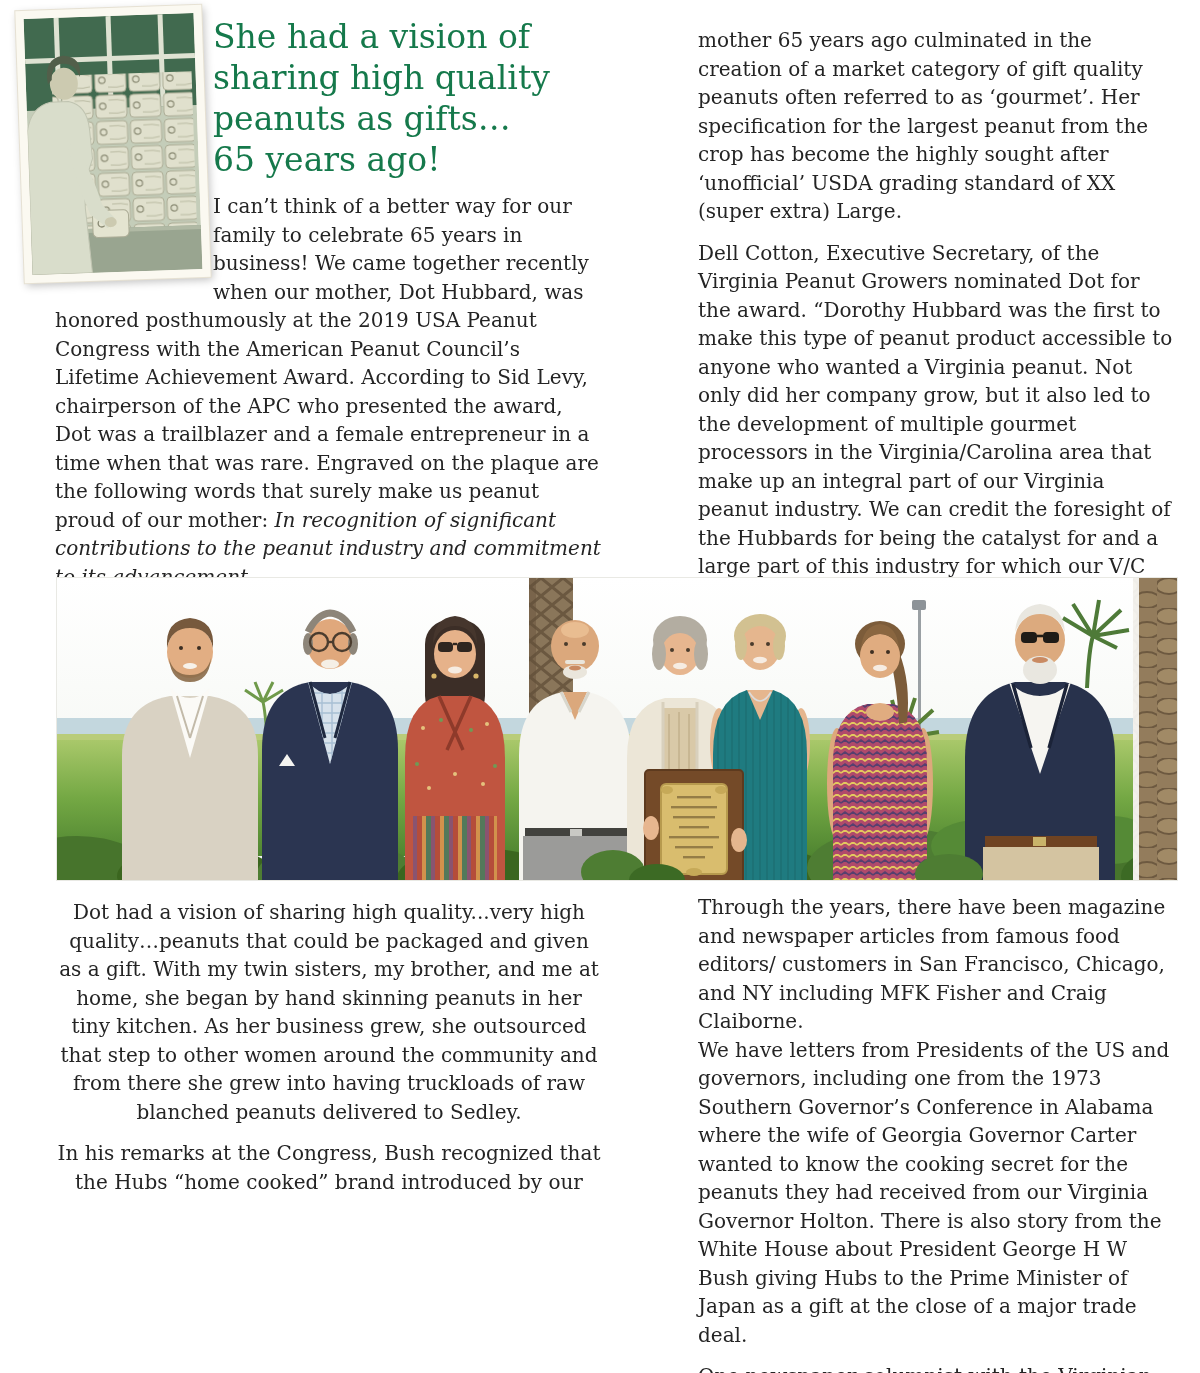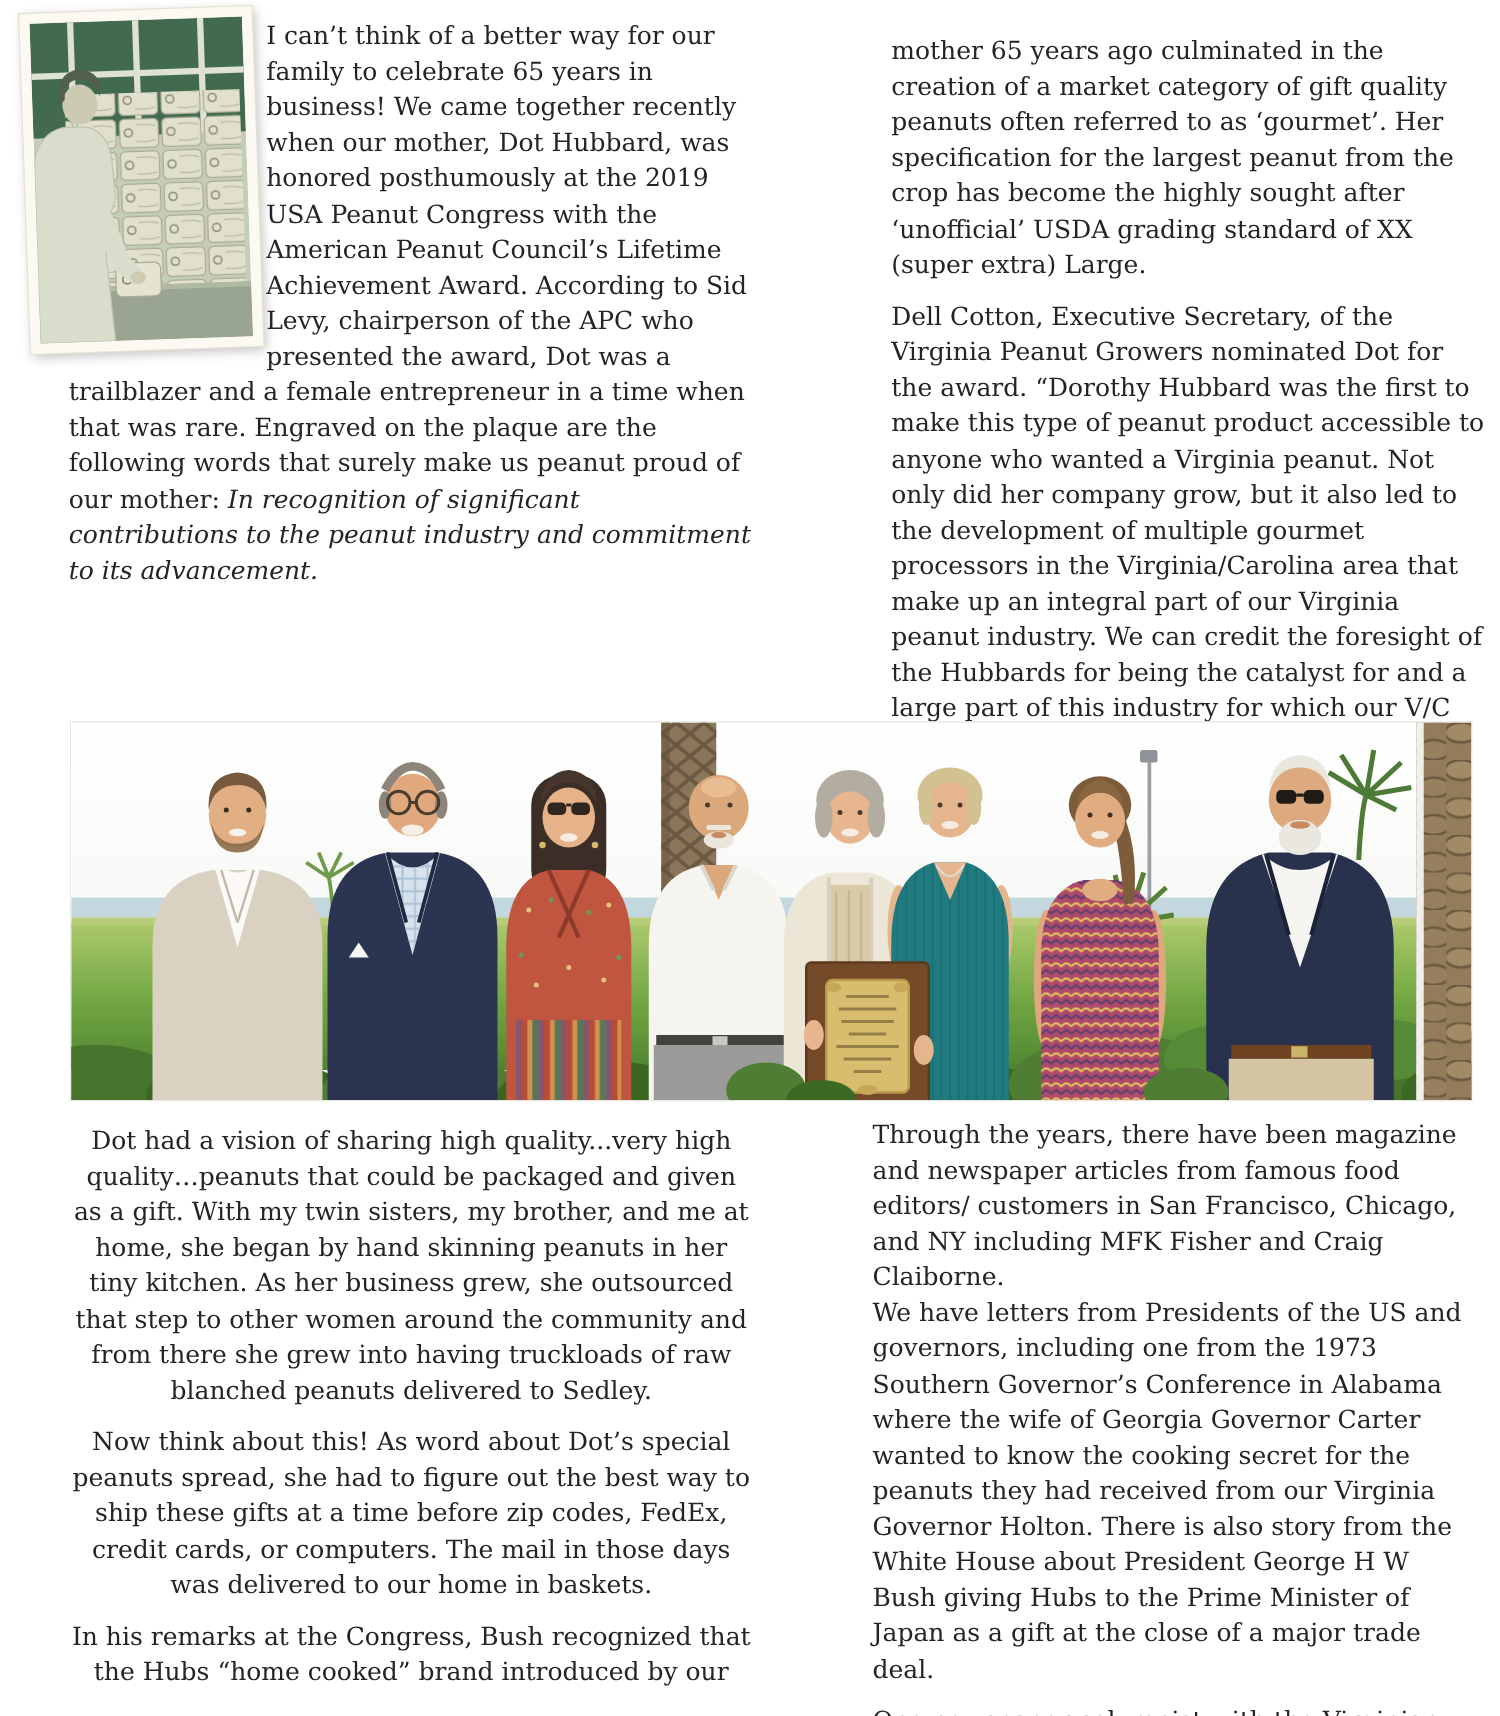--- a/index.html
+++ b/index.html
@@ -69,24 +69,30 @@
         <ellipse cx="80" cy="206" rx="6" ry="5" fill="#d6cfb6"></ellipse>
         <ellipse cx="38" cy="66" rx="14" ry="16" fill="#d6cfb6"></ellipse>
         <path d="M22,66 Q18,40 38,38 Q58,40 54,60 Q50,46 38,46 Q26,46 26,62 Z" fill="#525c49"></path>
       </g>
       <rect width="170" height="256" fill="#5c8a68" opacity="0.07"></rect>
     </svg>
   </figure>
 
   <div class="col" style="left:55px; top:14px; width:548px;">
     <div class="photo-spacer"></div>
+    <div class="headline">
+      <div>She had a vision of</div>
+      <div>sharing high quality</div>
+      <div>peanuts as gifts…</div>
+      <div>65 years ago!</div>
+    </div>
     <p><span>I can’t think of a better way for our family to celebrate 65 years in business!  We came together recently when our mother, Dot Hubbard, was honored posthumously at the 2019 USA Peanut Congress with the American Peanut Council’s Lifetime Achievement Award.  According to Sid Levy, chairperson of the APC who presented the award, Dot was a trailblazer and a female entrepreneur in a time when that was rare.  Engraved on the plaque are the following words that surely make us peanut proud of our mother: </span><span class="em-bi">In recognition of significant contributions to the peanut industry and commitment to its advancement.</span></p>
   </div>
 
-  <div class="col" style="left:713px; top:26px; width:477px;">
+  <div class="col" style="left:698px; top:26px; width:477px;">
     <p>mother 65 years ago culminated in the creation of a market category of gift quality peanuts often referred to as ‘gourmet’.  Her specification for the largest peanut from the crop has become the highly sought after ‘unofficial’ USDA grading standard of XX (super extra) Large.</p>
     <p>Dell Cotton, Executive Secretary, of the Virginia Peanut Growers nominated Dot for the award. “Dorothy Hubbard was the first to make this type of peanut product accessible to anyone who wanted a Virginia peanut.  Not only did her company grow, but it also led to the development of multiple gourmet processors in the Virginia/Carolina area that make up an integral part of our Virginia peanut industry. We can credit the foresight of the Hubbards for being the catalyst for and a large part of this industry for which our V/C farmers are so proud.”</p>
   </div>
 
   <figure class="group-photo">
     <svg width="1120" height="302" viewBox="0 0 1120 302" preserveAspectRatio="none">
       <defs>
         <linearGradient id="skyGrad" x1="0" y1="0" x2="0" y2="1">
           <stop offset="0" stop-color="#ffffff"></stop>
             <stop offset="1" stop-color="#f1f4ee"></stop>
@@ -325,21 +331,20 @@
       <g>
         <rect x="1076" y="0" width="44" height="302" fill="#937c5c"></rect>
         <rect x="1076" y="0" width="44" height="302" fill="url(#stonePat)"></rect>
         <rect x="1076" y="0" width="6" height="302" fill="#fdfdfb" opacity="0.9"></rect>
       </g>
     </svg>
   </figure>
 
   <div class="col" style="left:55px; top:898px; width:548px;text-align:center;">
     <p>Dot had a vision of sharing high quality...very high quality…peanuts that could be packaged and given as a gift. With my twin sisters, my brother, and me at home, she began by hand skinning peanuts in her tiny kitchen. As her business grew, she outsourced that step to other women around the community and from there she grew into having truckloads of raw blanched peanuts delivered to Sedley.</p>
-    <p>Now think about this! As word about Dot’s special peanuts spread, she had to figure out the best way to ship these gifts at a time before zip codes, FedEx, credit cards, or computers.  The mail in those days was delivered to our home in baskets.</p>
     <p>In his remarks at the Congress, Bush recognized that the Hubs “home cooked” brand introduced by our</p>
   </div>
 
   <div class="col" style="left:698px; top:893px; width:477px;">
     <p><span>Through the years, there have been magazine and newspaper articles from famous food editors/ customers in San Francisco, Chicago, and NY including MFK Fisher and Craig Claiborne.</span><br><span>We have letters from Presidents of the US and governors, including one from the 1973 Southern Governor’s Conference in Alabama where the wife of Georgia Governor Carter wanted to know the cooking secret for the peanuts they had received from our Virginia Governor Holton.  There is also story from the White House about President George H W Bush giving Hubs to the Prime Minister of Japan as a gift at the close of a major trade deal.</span></p>
     <p>One newspaper columnist with the Virginian Pilot in Norfolk described Dot as ‘the little engine that could!” And she did!</p>
   </div>
 
 </div>
 

